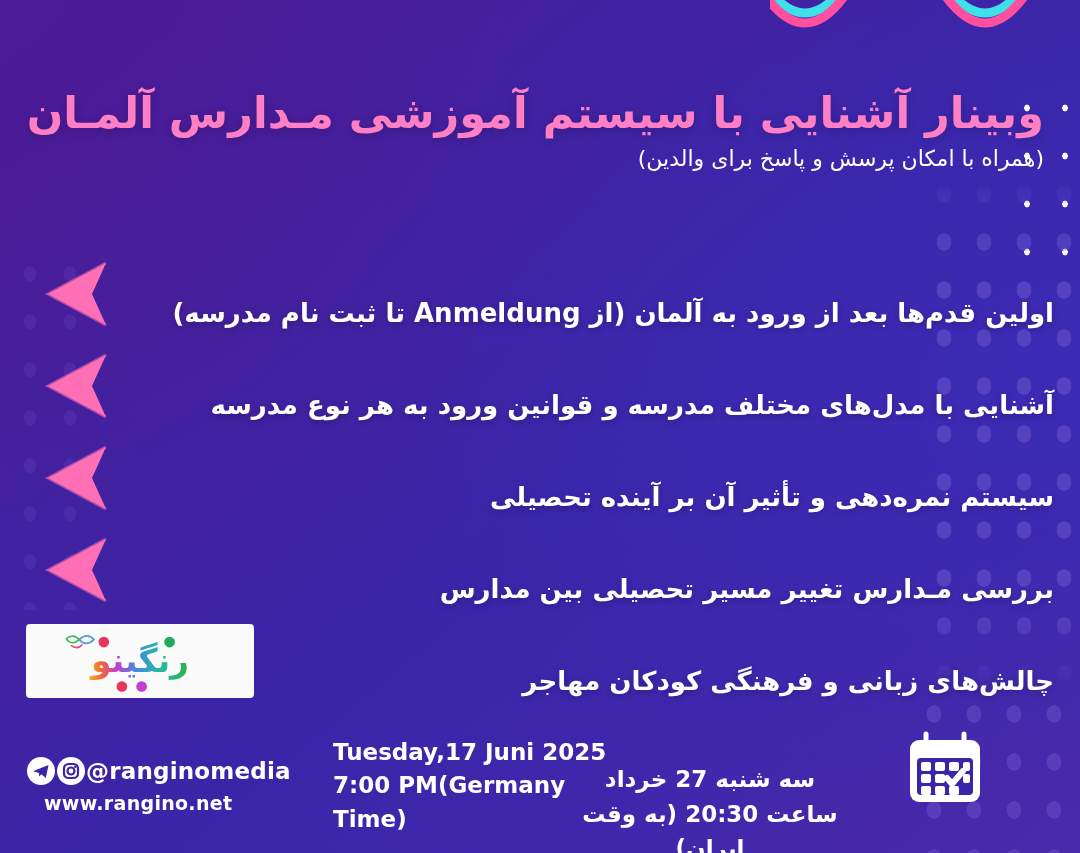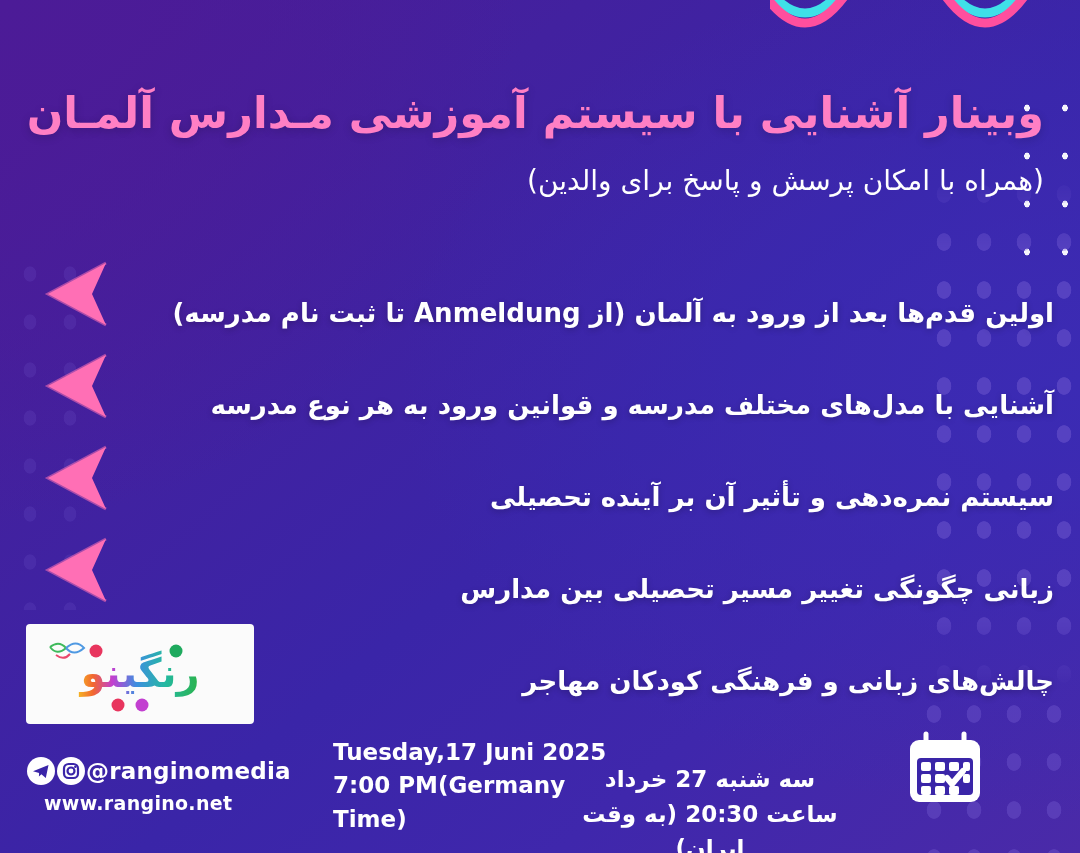--- a/index.html
+++ b/index.html
@@ -64,23 +64,23 @@
     color:#ff7fc4;
     font-size:43px;
     font-weight:700;
     letter-spacing:.5px;
     line-height:1.18;
     white-space:nowrap;
     text-shadow:0 2px 10px rgba(0,0,0,.18);
   }
 
   .subtitle {
-    margin-top:24px;
-    color:#ffffff;
-    font-size:28px;
+    margin-top:6px;
+    color:#ffffff;
+    font-size:22px;
     font-weight:400;
     line-height:1.3;
     white-space:nowrap;
   }
 
   
   .bullets {
     position:absolute;
     top:248px; right:26px; left:36px;
   }
@@ -101,21 +101,21 @@
     white-space:nowrap;
     text-shadow:0 2px 6px rgba(0,0,0,.22);
     margin-top:40px;
   }
   .chev { flex:0 0 auto; width:78px; height:74px; }
 
   
   .logo-box {
     position:absolute;
     left:26px; top:624px;
-    width:228px; height:100px;
+    width:228px; height:74px;
     background:#fbfbfb;
     border-radius:4px;
     overflow:hidden;
   }
   .logo-svg { width:100%; height:100%; display:block; }
 
   .social {
     position:absolute;
     left:26px; top:756px;
     display:flex; align-items:center; 
@@ -205,21 +205,21 @@
 
     <div class="bullet">
       <span class="bullet-text">سیستم نمره‌دهی و تأثیر آن بر آینده تحصیلی</span>
       <svg class="chev" viewBox="0 0 78 74">
         <path d="M70 6 L12 37 L70 68 L56 37 Z" fill="#ff6fb5"></path>
         <path d="M70 6 L12 37 L70 68" fill="none" stroke="#ff6fb5" stroke-width="3" opacity=".55"></path>
       </svg>
     </div>
 
     <div class="bullet">
-      <span class="bullet-text">زبانی چگونگی تغییر مسیر تحصیلی بین مدارس</span>
+      <span class="bullet-text">بررسی مـدارس تغییر مسیر تحصیلی بین مدارس</span>
       <svg class="chev" viewBox="0 0 78 74">
         <path d="M70 6 L12 37 L70 68 L56 37 Z" fill="#ff6fb5"></path>
         <path d="M70 6 L12 37 L70 68" fill="none" stroke="#ff6fb5" stroke-width="3" opacity=".55"></path>
       </svg>
     </div>
 
     <div class="bullet">
       <span class="bullet-text">چالش‌های زبانی و فرهنگی کودکان مهاجر</span>
       <svg class="chev" viewBox="0 0 78 74">
         <path d="M70 6 L12 37 L70 68 L56 37 Z" fill="#ff6fb5"></path>

